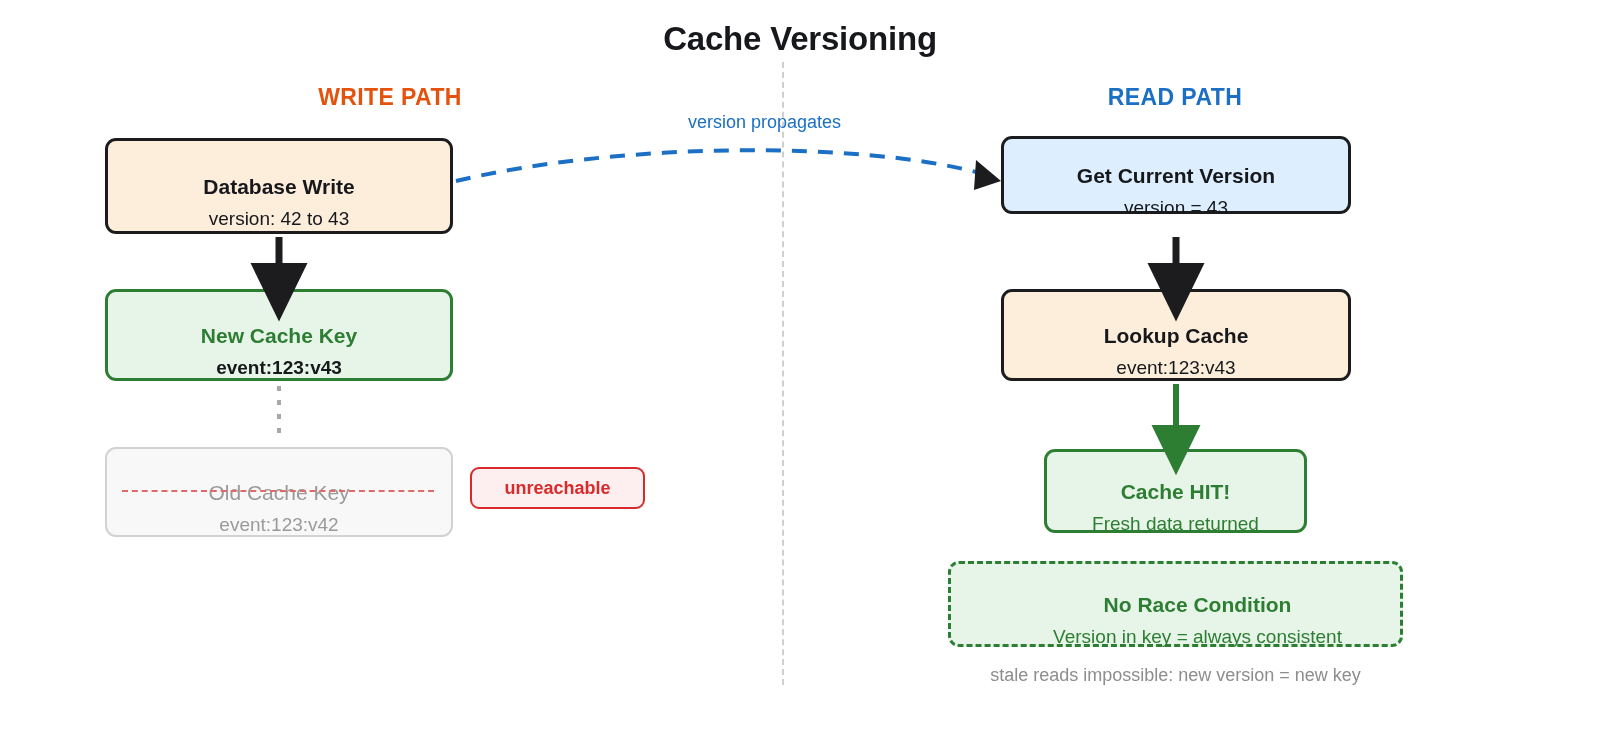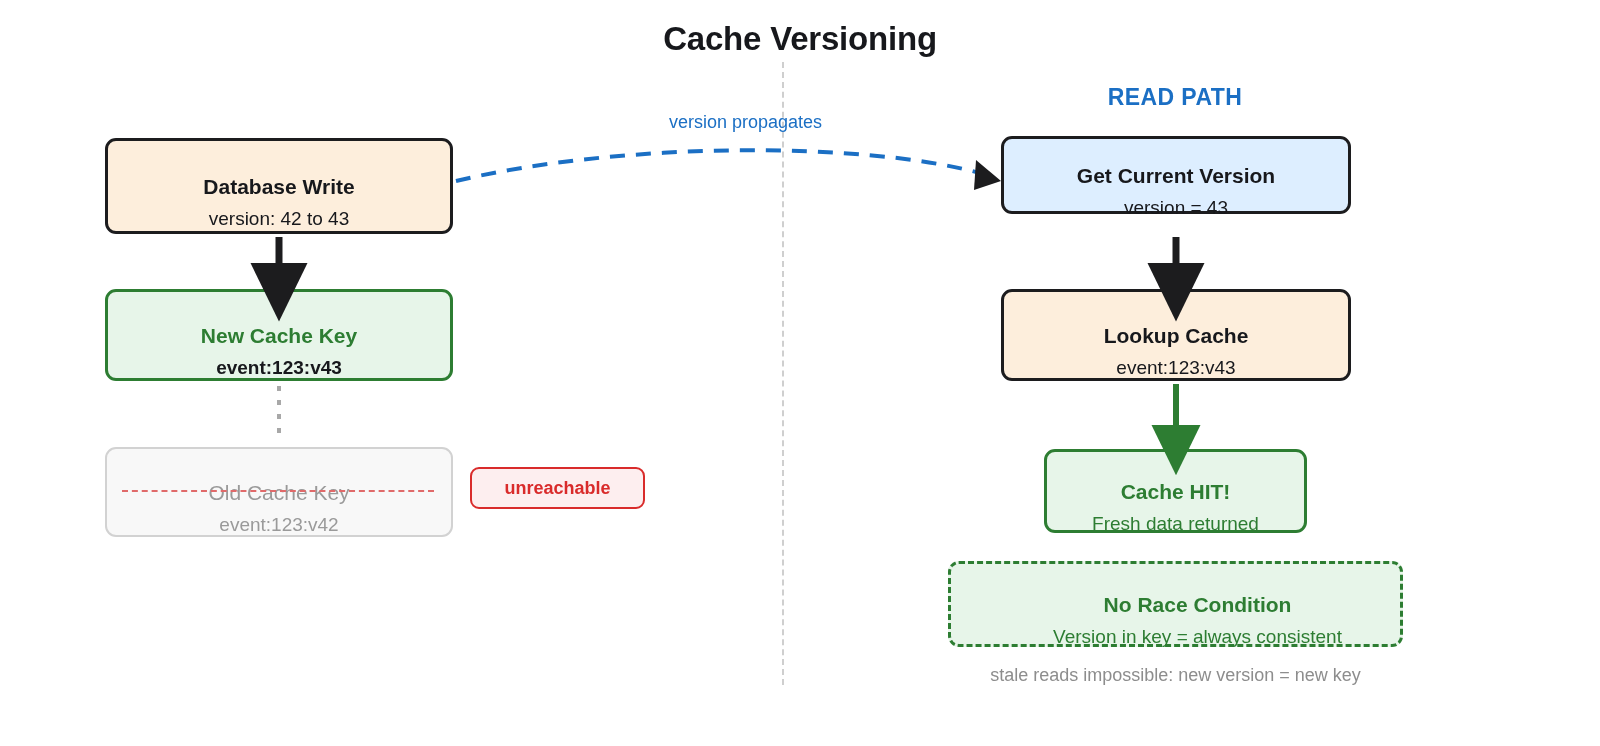--- a/index.html
+++ b/index.html
@@ -158,21 +158,21 @@
     font-size: 18px;
     color: #8d8d8d;
     text-align: center;
   }
   #caption-ttl   { left: 105px; top: 557px; width: 348px; }
   #caption-stale { left: 948px; top: 665px; width: 455px; }
 
   
   #arrow-label-version {
     position: absolute;
-    left: 613px;
+    left: 632px;
     top: 112px;
     width: 265px;
     text-align: center;
     font-size: 18px;
     color: #1b6fc4;
   }
 
   
   #arrows-svg {
     position: absolute;
@@ -183,20 +183,21 @@
     pointer-events: none;
   }
 </style>
 </head>
 <body>
 
 <div id="canvas">
 
   <div id="page-title">Cache Versioning</div>
 
+  <div class="col-header" id="write-path-header">WRITE PATH</div>
   <div class="col-header" id="read-path-header">READ PATH</div>
 
   <div id="center-divider"></div>
 
   <div class="node box-dark fill-cream" id="node-database-write">
     <div class="n-title t-dark">Database Write</div>
     <div class="n-sub t-dark">version: 42 to 43</div>
   </div>
 
   <div class="node box-green" id="node-new-cache-key">

